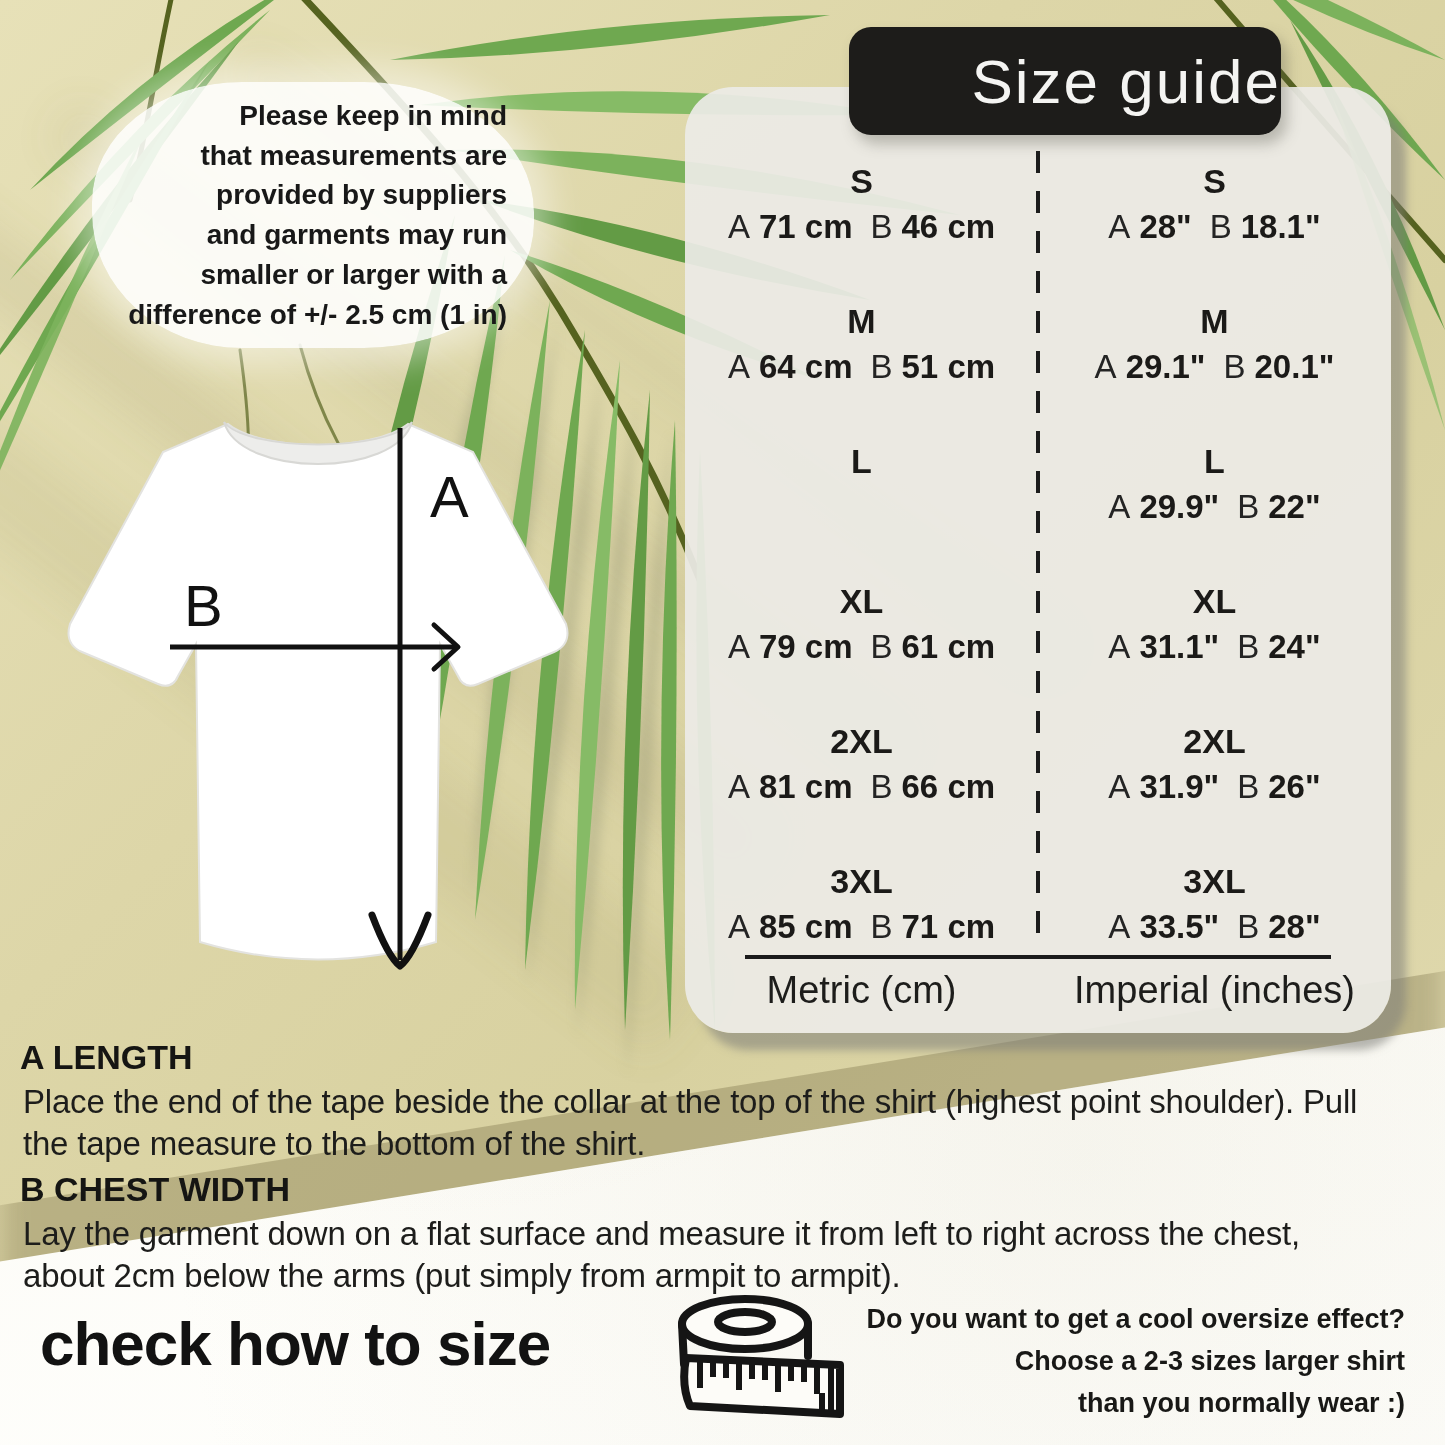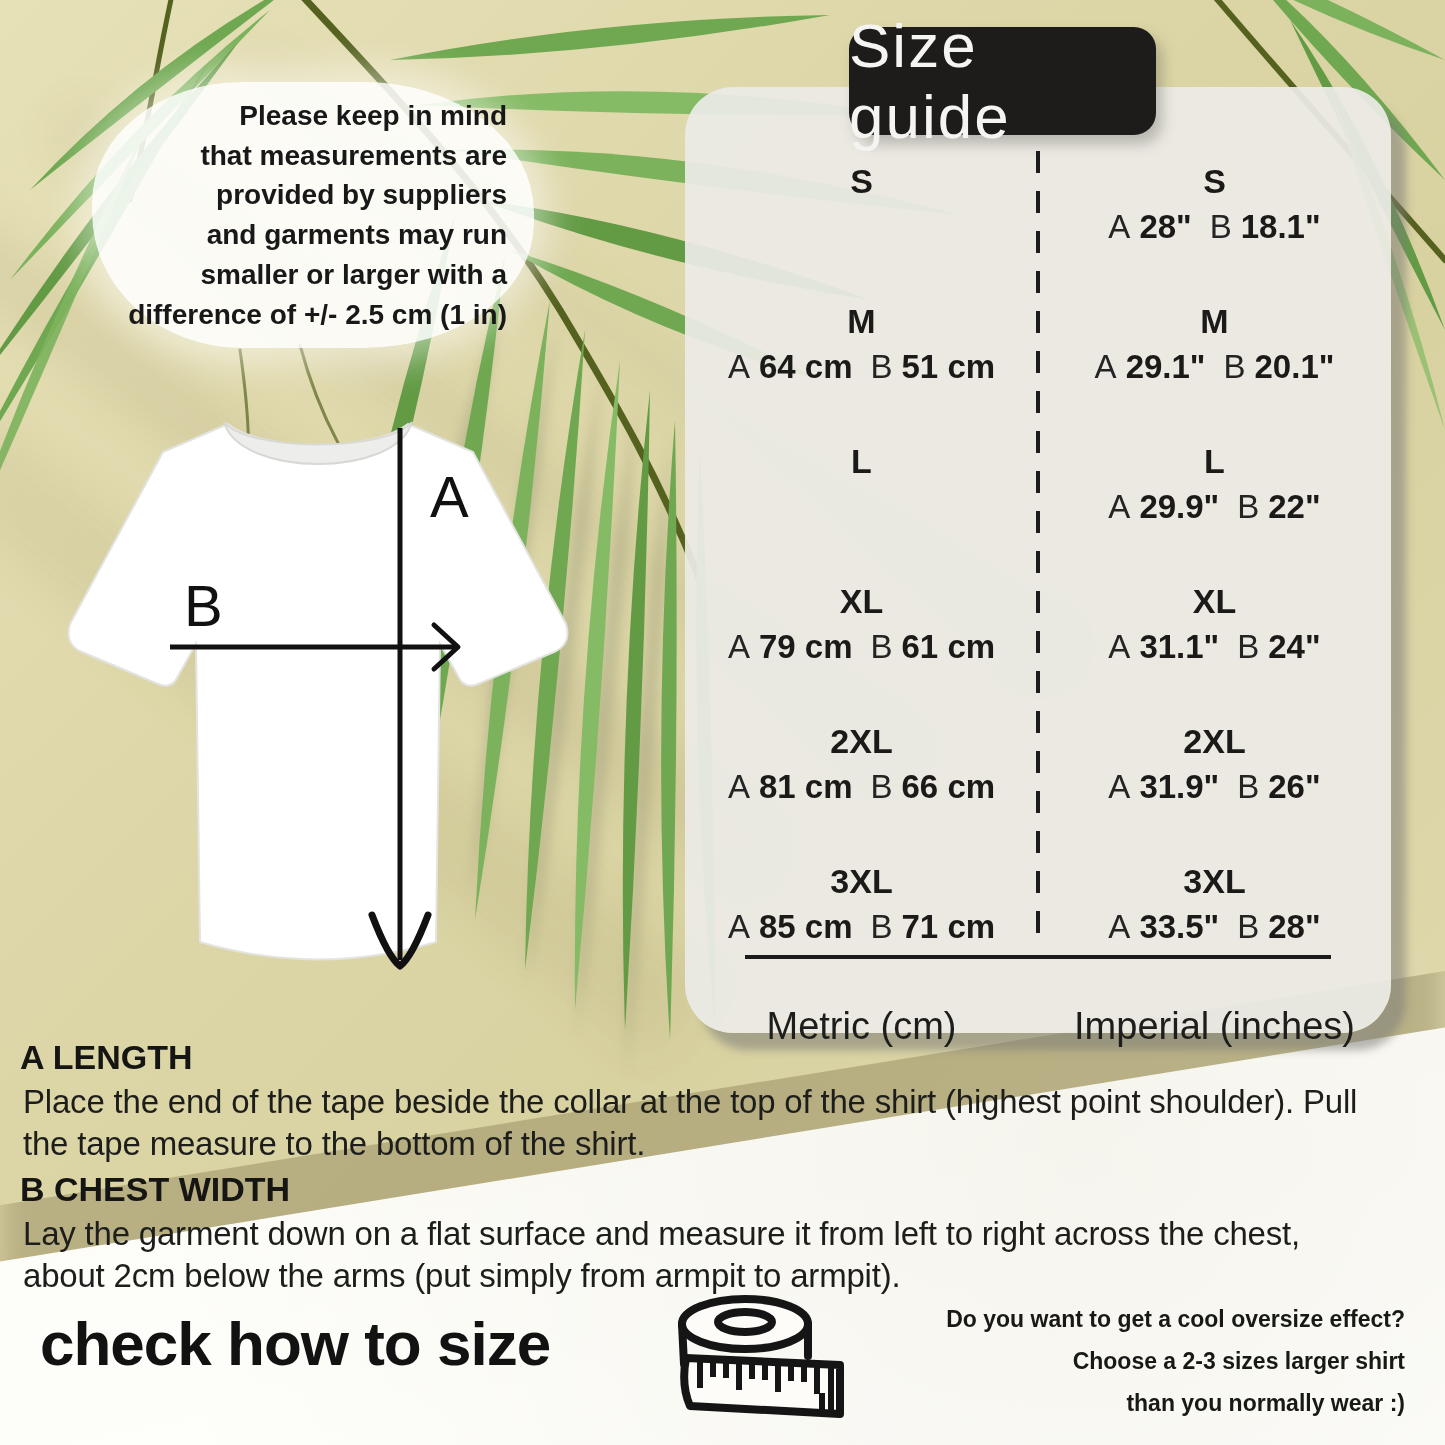--- a/index.html
+++ b/index.html
@@ -45,40 +45,40 @@
   .col{position:absolute;top:60px;width:353px;}
   .col.metric{left:0;}
   .col.imperial{left:353px;}
   .srow{height:140px;display:flex;flex-direction:column;align-items:center;padding-top:14px;box-sizing:border-box;}
   .srow .size{font-size:34px;font-weight:bold;line-height:40px;}
   .srow .vals{font-size:33px;line-height:40px;margin-top:6px;white-space:nowrap;}
   .srow .vals .ab{font-weight:400;color:#242424;margin-right:9px;}
   .srow .vals b{margin-right:18px;}
   .srow .vals b:last-child{margin-right:0;}
   .rule{position:absolute;left:60px;top:868px;width:586px;height:4px;background:#1b1b1b;}
-  .footer-row{position:absolute;left:0;top:918px;width:706px;display:flex;}
+  .footer-row{position:absolute;left:0;top:882px;width:706px;display:flex;}
   .footer-row div{width:353px;text-align:center;font-size:38px;font-weight:400;color:#1d1d1b;}
 
   
-  .title-box{position:absolute;left:849px;top:27px;width:307px;height:108px;z-index:7;
-    background:#1d1c1a;border-radius:22px;display:flex;align-items:center;justify-content:center;
+  .title-box{position:absolute;left:849px;top:27px;width:432px;height:108px;z-index:7;
+    background:#1d1c1a;border-radius:22px;display:flex;align-items:center;justify-content:flex-end;
     box-shadow:6px 9px 14px rgba(90,90,78,0.35);}
   .title-box span{color:#f4f4f2;font-size:62px;font-weight:400;letter-spacing:2px;}
 
   
   .instructions{position:absolute;left:20px;top:1036px;width:1348px;z-index:8;}
   .instructions h3{margin:0;font-size:34px;line-height:42px;font-weight:bold;color:#151513;}
   .instructions p{margin:3px;font-size:33px;line-height:42px;font-weight:400;color:#1d1d1b;letter-spacing:-0.2px;}
 
   
   .cta{position:absolute;left:40px;top:1308px;z-index:8;font-size:62px;font-weight:bold;
     letter-spacing:-1px;color:#121212;}
   .tape{position:absolute;left:648px;top:1288px;z-index:8;}
   .oversize{position:absolute;left:765px;top:1298px;width:640px;z-index:8;
-    text-align:right;font-size:23px;font-weight:bold;line-height:42px;color:#181816;}
+    text-align:right;font-size:27px;font-weight:bold;line-height:42px;color:#181816;}
 </style>
 </head>
 <body>
 
 <div class="canvas">
 
   <svg class="leaves" width="1445" height="1260" viewBox="0 0 1445 1260" aria-hidden="true">
     <defs>
       <filter id="blurL">
           <feGaussianBlur stdDeviation="6"></feGaussianBlur>
@@ -172,20 +172,21 @@
     </g>
     <text x="126" y="214" font-size="58" font-weight="400" fill="#111">B</text>
   </svg>
 
   <div class="panel">
     <div class="divider"></div>
 
     <div class="col metric">
       <div class="srow">
         <div class="size">S</div>
+        <div class="vals"><span class="ab">A</span><b>71 cm</b><span class="ab">B</span><b>46 cm</b></div>
       </div>
       <div class="srow">
         <div class="size">M</div>
         <div class="vals"><span class="ab">A</span><b>64 cm</b><span class="ab">B</span><b>51 cm</b></div>
       </div>
       <div class="srow">
         <div class="size">L</div>
       </div>
       <div class="srow">
         <div class="size">XL</div>

